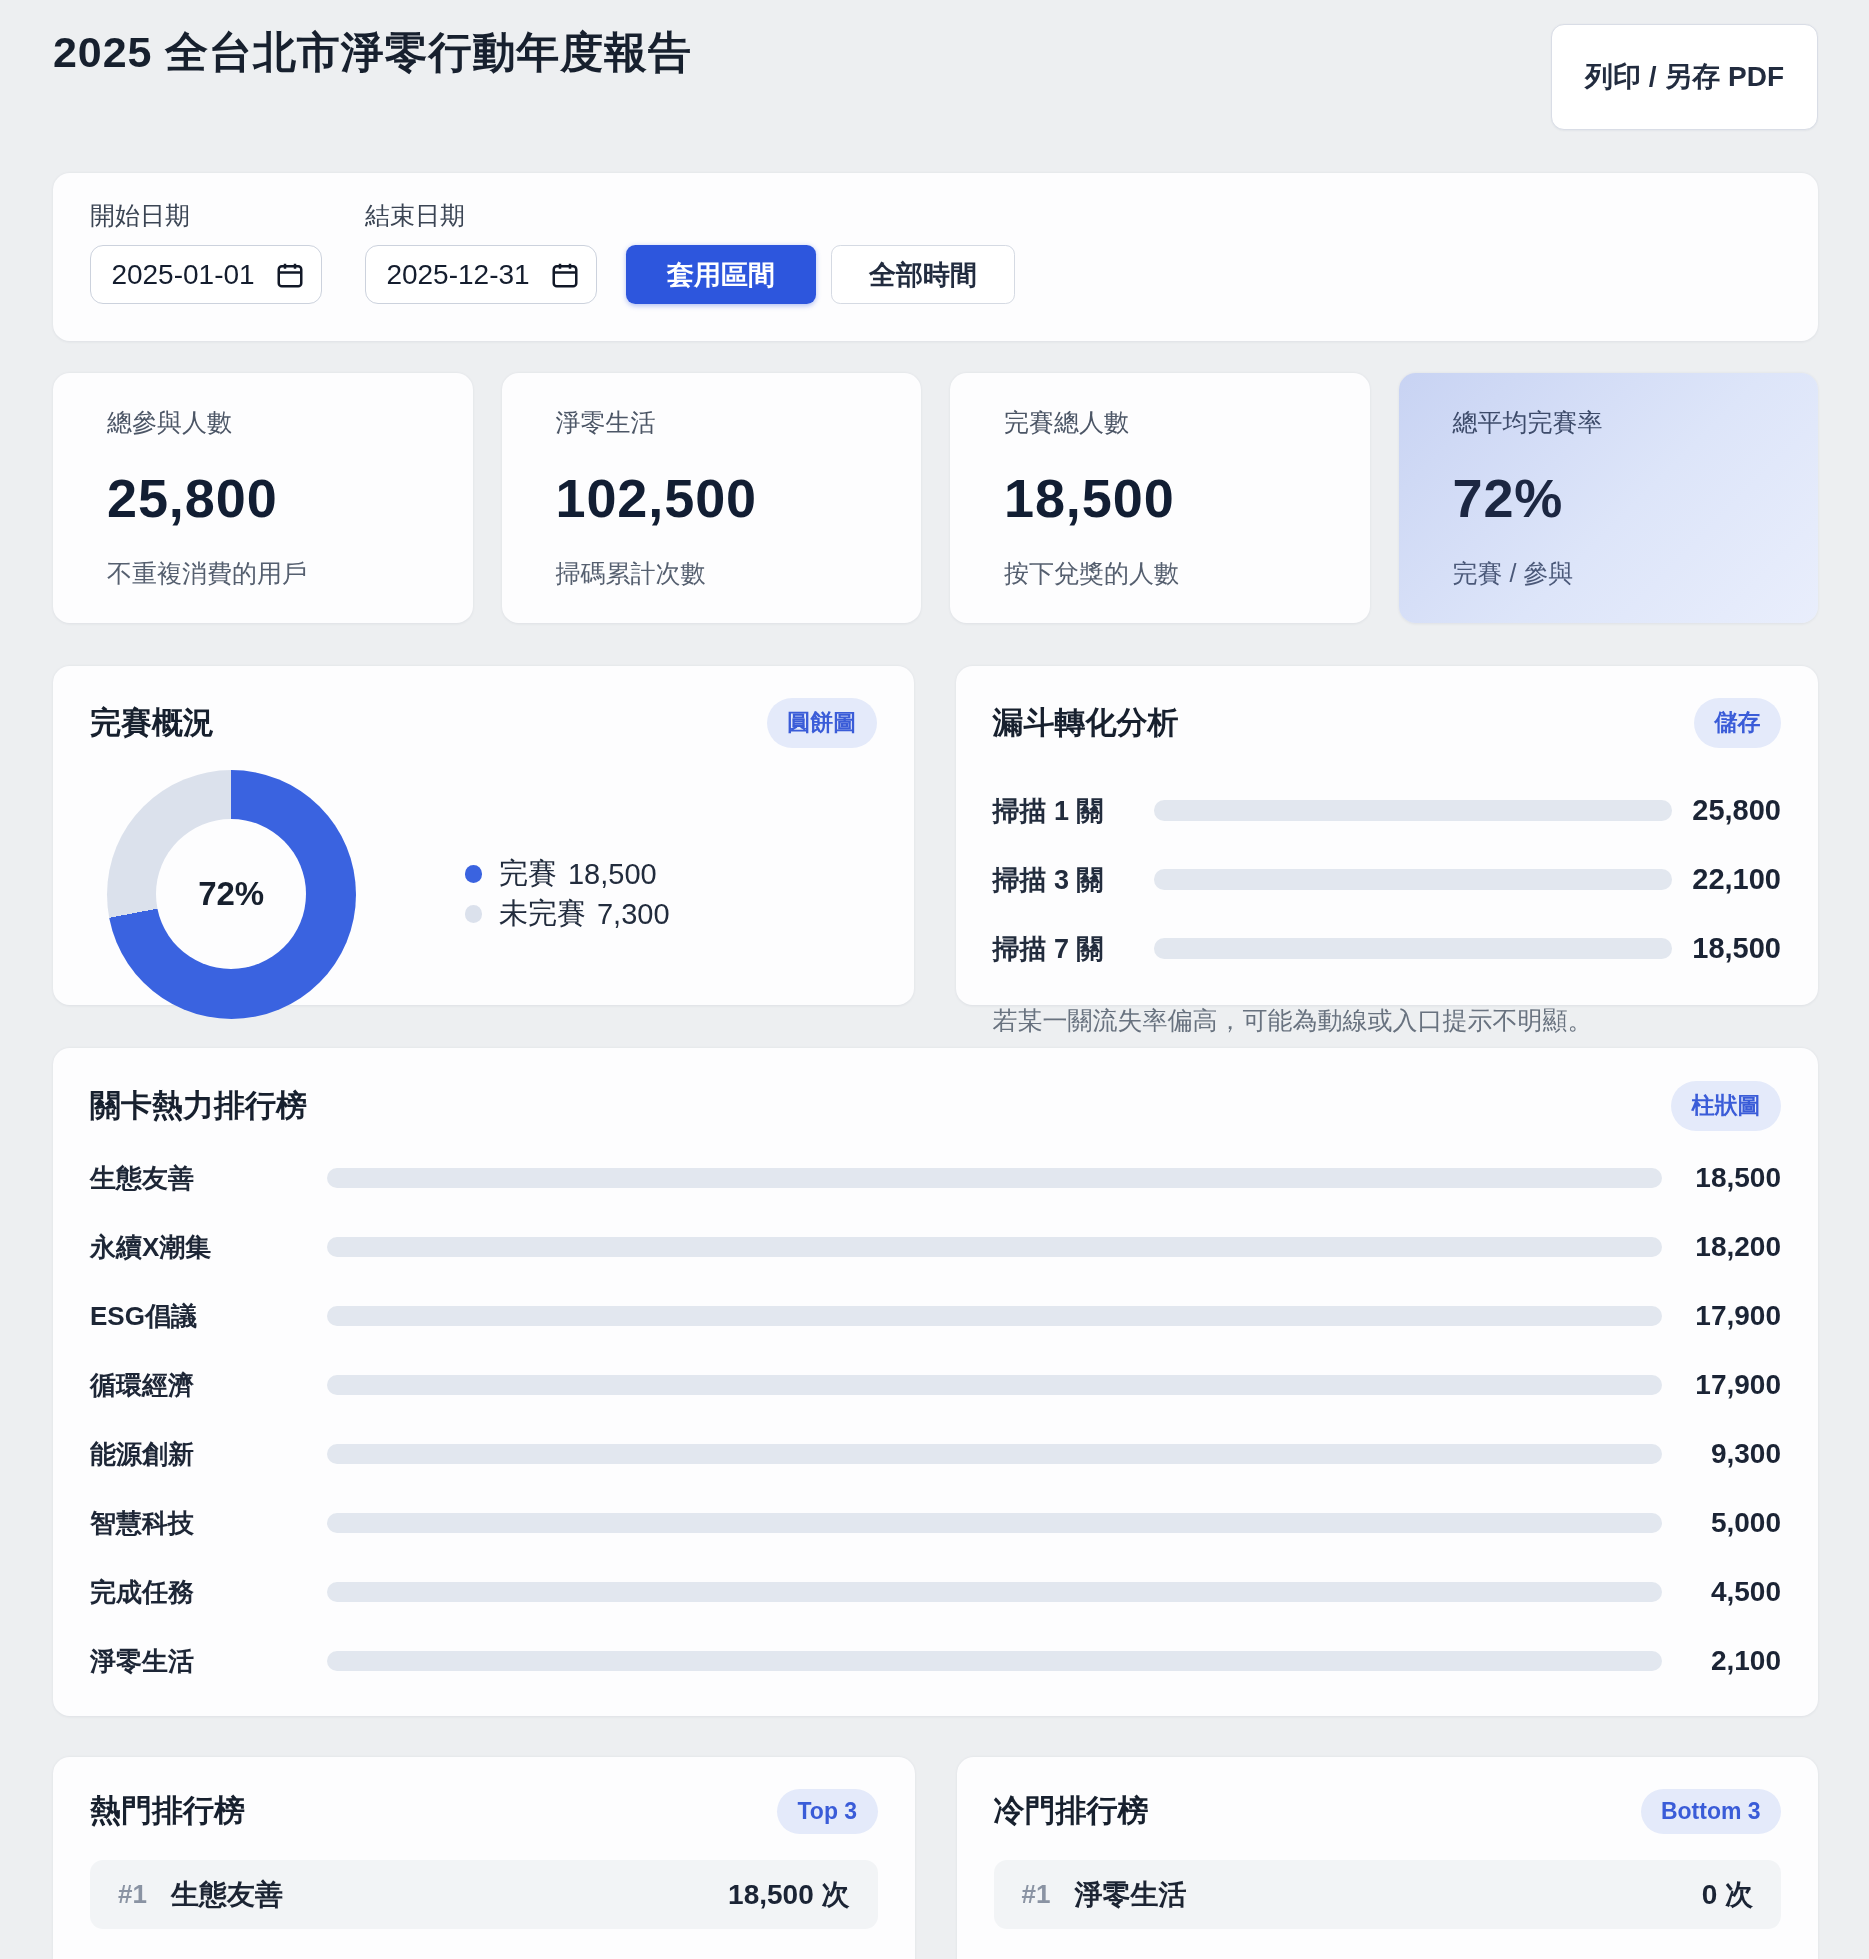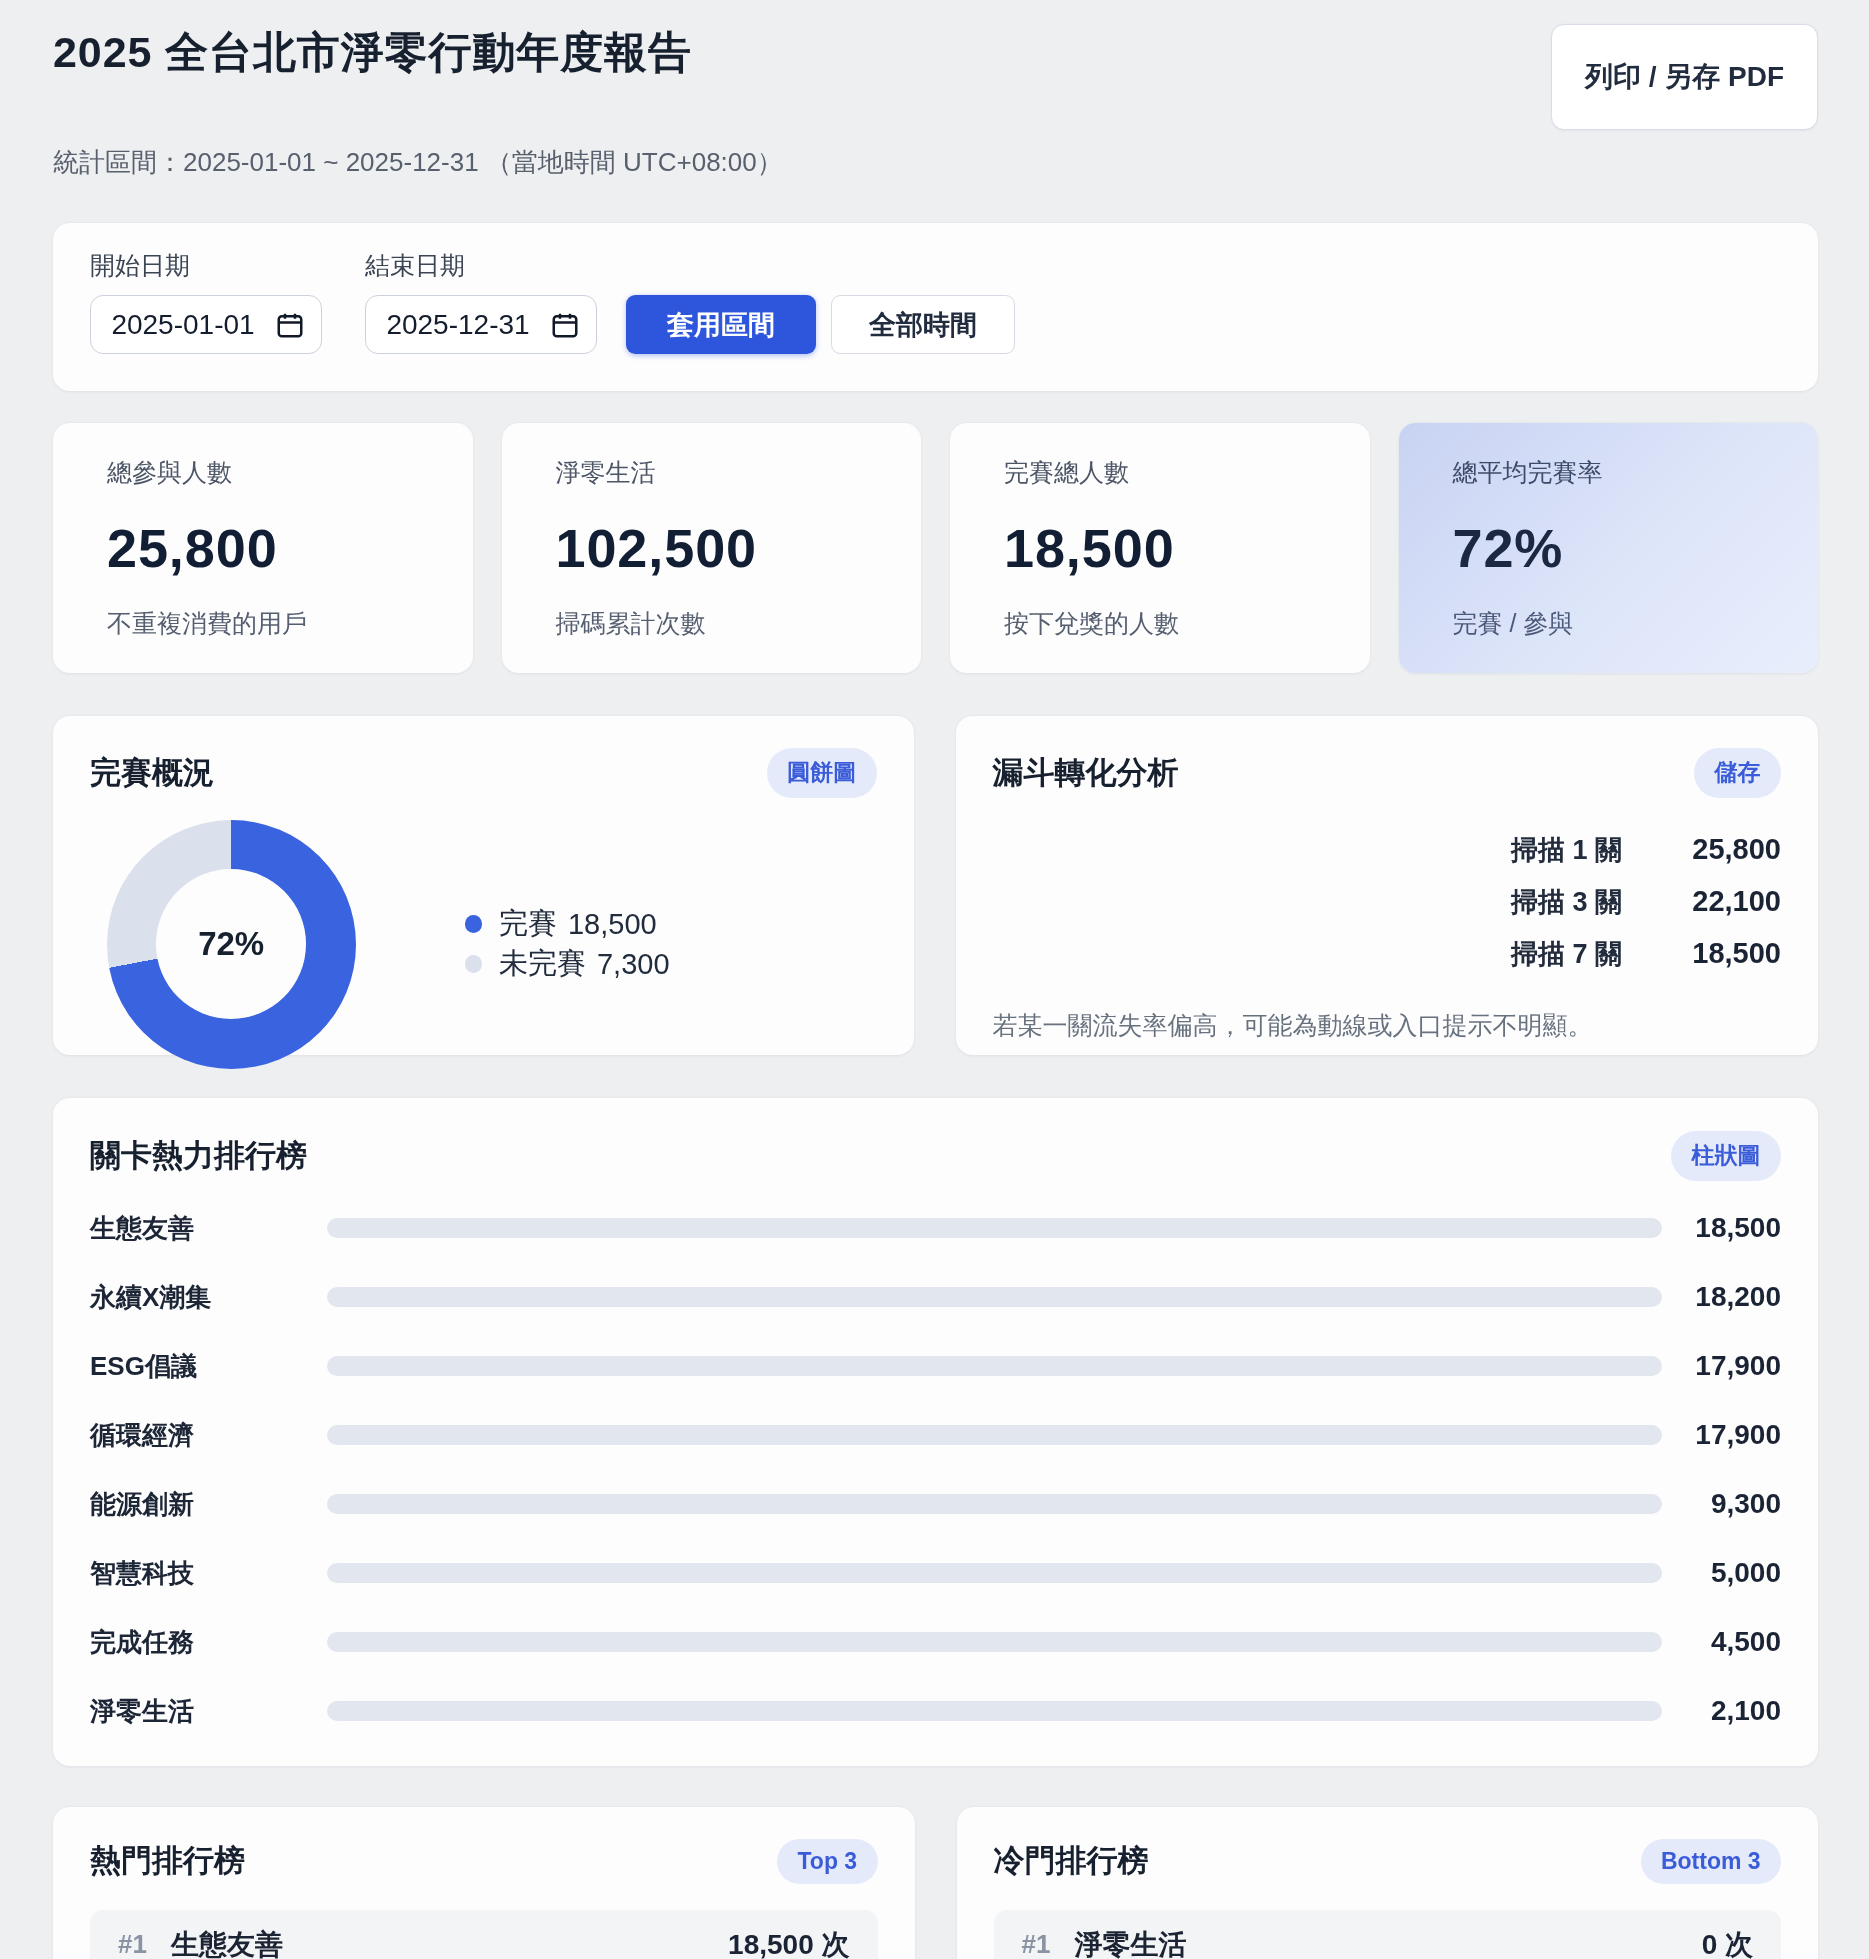--- a/index.html
+++ b/index.html
@@ -79,21 +79,21 @@
     display:flex; align-items:center; justify-content:center;
   }
   .donut-center { font-size:33px; font-weight:700; color:#17202e; }
   .legend { margin-left:109px; display:flex; flex-direction:column; }
   .legend-item { display:flex; align-items:center; font-size:29px; color:#222c3d; }
   .legend-dot { width:17.6px; height:17.6px; border-radius:50%; margin-right:16.7px; flex:0 0 auto; }
   .legend-label { font-weight:500; margin-right:11px; }
   .legend-value { font-weight:500; }
 
   
-  .funnel-rows { margin-top:34px; display:flex; flex-direction:column; gap:16px;align-items:flex-end; }
+  .funnel-rows { margin-top:45px; display:flex; flex-direction:column; gap:33px; }
   .funnel-row { display:grid; grid-template-columns:161px 1fr 109px; align-items:center; }
   .funnel-label { font-size:27px; font-weight:600; color:#222c3d; }
   .bar-track { height:20.4px; background:#e2e7ef; border-radius:10.2px; overflow:hidden; }
   .bar-fill { height:100%; border-radius:10.2px; background:linear-gradient(90deg,#45b9ef 0%,#2f7ae9 55%,#2453de 100%); }
   .funnel-value { font-size:29px; font-weight:600; color:#1b2435; text-align:right; }
   .funnel-note { margin-top:37px; font-size:25px; color:#68727f; }
 
   
   .heat-card { margin-top:43px; padding:33px 37px 37px 37px; }
   .heat-rows { margin-top:30px; display:flex; flex-direction:column; gap:34px; }
@@ -115,21 +115,20 @@
 </style>
 </head>
 <body>
 
 <div class="page">
 
   <div class="header-row">
     <h1 class="page-title">2025 全台北市淨零行動年度報告</h1>
     <button class="print-btn">列印 / 另存 PDF</button>
   </div>
-  <div class="subtitle">統計區間：2025-01-01 ~ 2025-12-31 （當地時間 UTC+08:00）</div>
 
   <div class="card filter-card">
     <div class="field">
       <span class="field-label">開始日期</span>
       <span class="input-wrap">
         <input class="date-input" type="text" value="2025-01-01" style="">
         <svg class="cal-icon" viewBox="0 0 24 24" fill="none" stroke="#111827" stroke-width="2">
           <rect x="3" y="5" width="18" height="16" rx="2.5"></rect>
             <line x1="3" y1="10" x2="21" y2="10"></line>
           <line x1="8" y1="3" x2="8" y2="7"></line>

